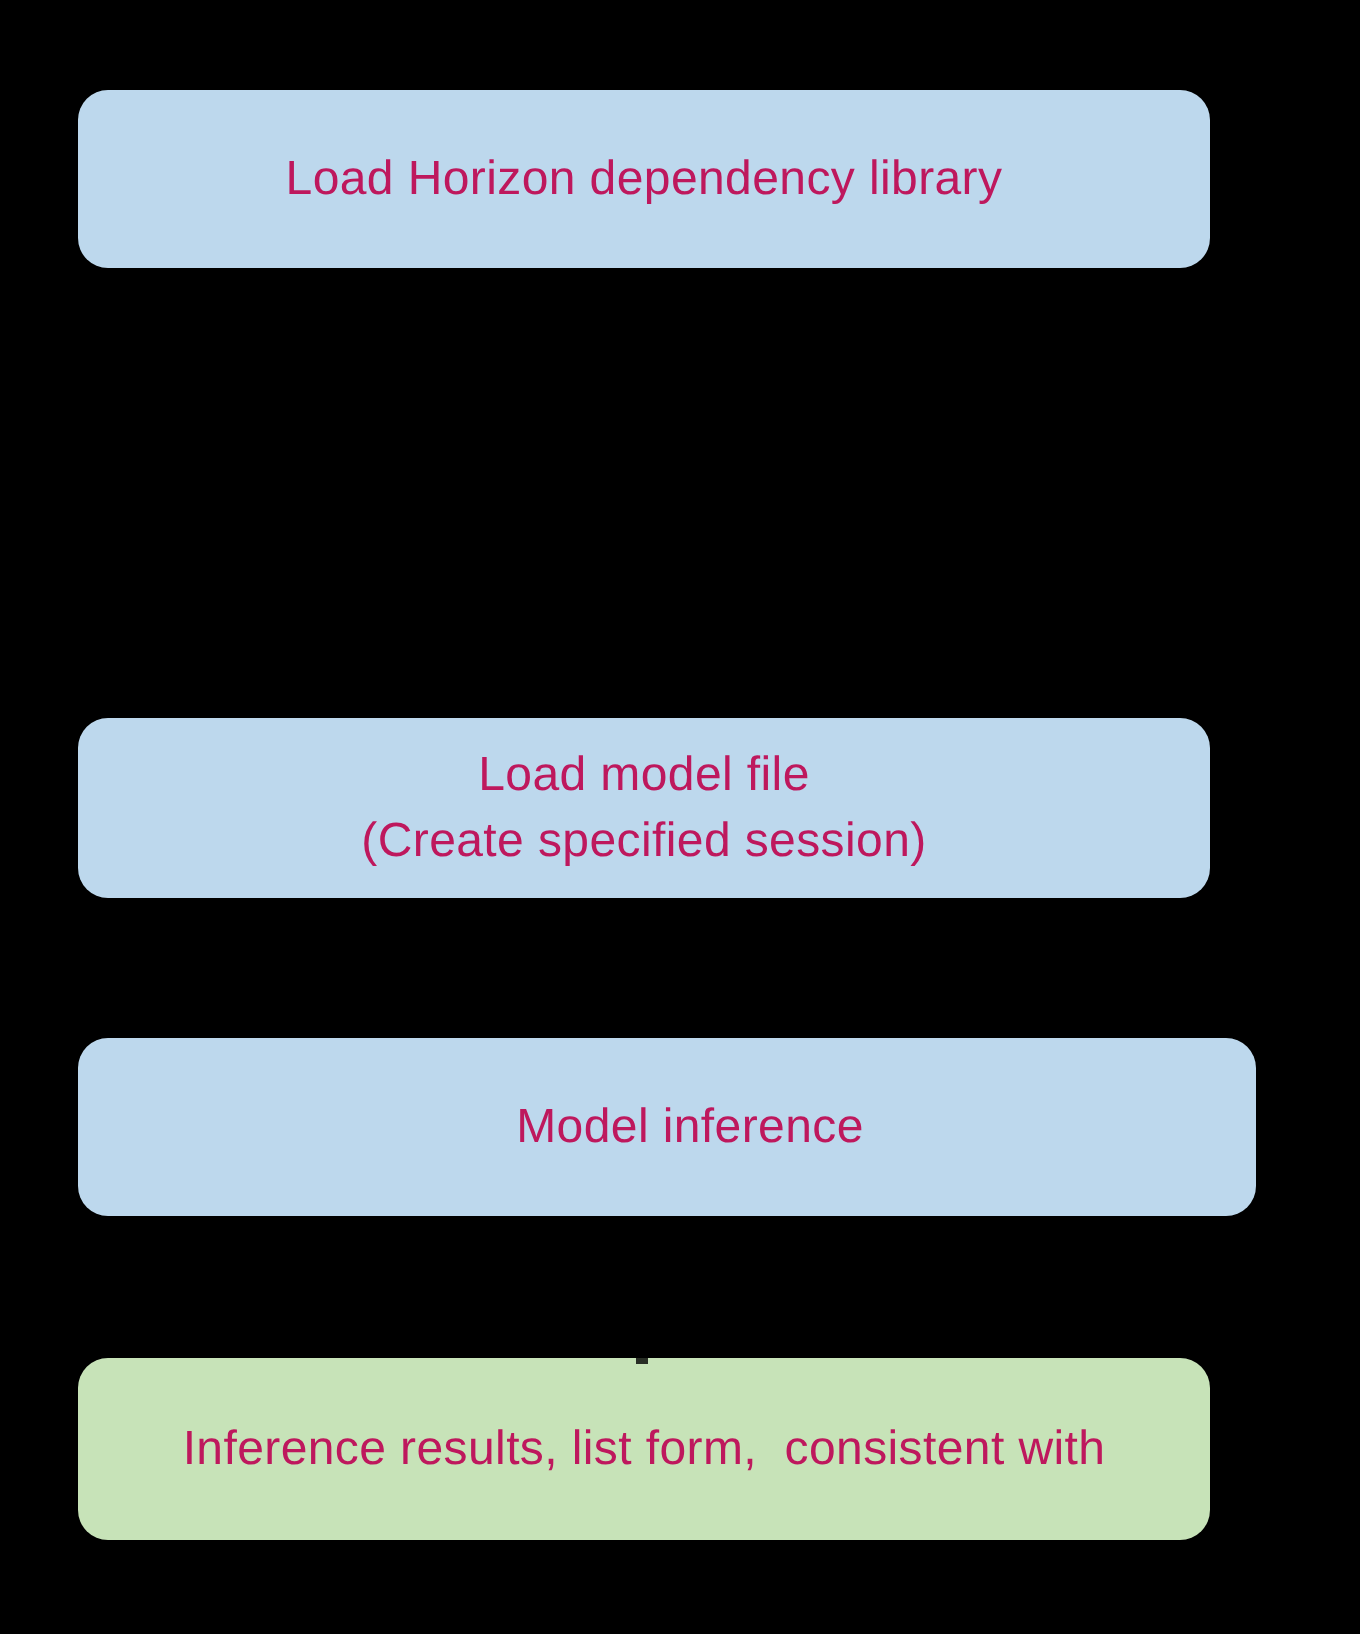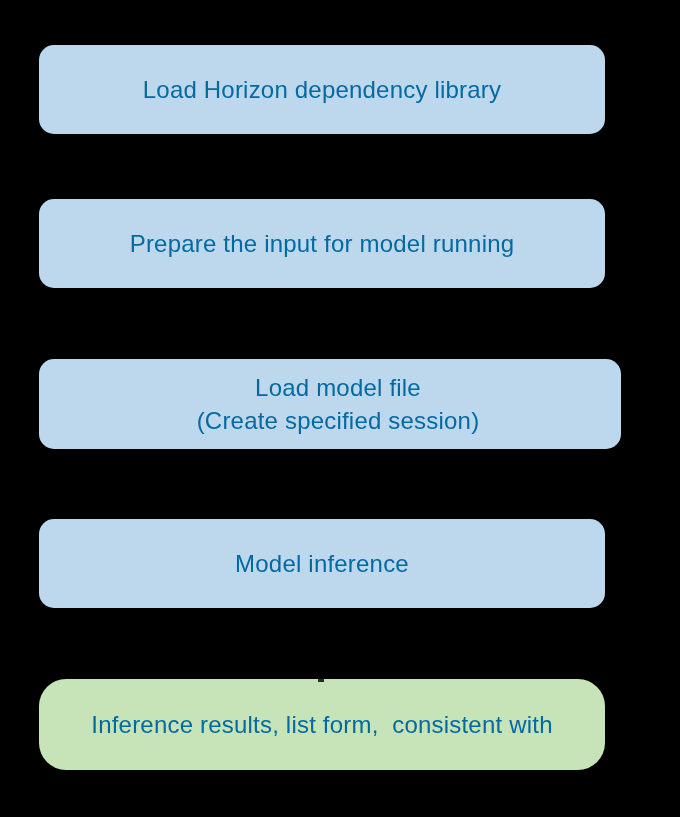--- a/index.html
+++ b/index.html
@@ -26,27 +26,27 @@
     border-radius: 15px;
     display: flex;
     flex-direction: column;
     align-items: center;
     justify-content: center;
     text-align: center;
   }
   .flow-box .line {
     font-size: 24px;
     line-height: 33px;
-    color: #0369a1;
+    color: #be185d;
     letter-spacing: 0.2px;
     white-space: pre; 
   }
   .box-1 { top: 45px;  height: 89px; }
   .box-2 { top: 199px; height: 89px; }
-  .box-3 { top: 359px; height: 90px; padding-left: 16px; }
+  .box-3 { top: 359px; height: 90px; }
   .box-4 { top: 519px; height: 89px; }
   .box-5 { top: 679px; height: 91px; }
   .arrow-tip {
     position: absolute;
     left: 318px;
     top: 679px;
     width: 6px;
     height: 3px;
     background: rgba(0, 0, 0, 0.8);
     z-index: 2;
@@ -54,32 +54,29 @@
 </style>
 </head>
 <body>
 
 <div class="canvas">
 
   <div class="flow-box box-1" style="background-color: rgb(189, 216, 237);">
     <div class="line">Load Horizon dependency library</div>
   </div>
 
-  <div class="flow-box box-2" style="background-color: rgb(189, 216, 237);">
-    <div class="line">Prepare the input for model running</div>
-  </div>
 
   <div class="flow-box box-3" style="background-color: rgb(189, 216, 237);">
     <div class="line">Load model file</div>
     <div class="line">(Create specified session)</div>
   </div>
 
-  <div class="flow-box box-4" style="background-color: rgb(189, 216, 237);">
+  <div class="flow-box box-4" style="background-color: rgb(189, 216, 237); padding-left: 23px;">
     <div class="line">Model inference</div>
   </div>
 
   <span class="arrow-tip"></span>
 
-  <div class="flow-box box-5" style="background-color: rgb(199, 227, 184); border-radius: 27px;">
+  <div class="flow-box box-5" style="background-color: rgb(199, 227, 184);">
     <div class="line">Inference results, list form,  consistent with</div>
   </div>
 
 </div>
 
 </body></html>

